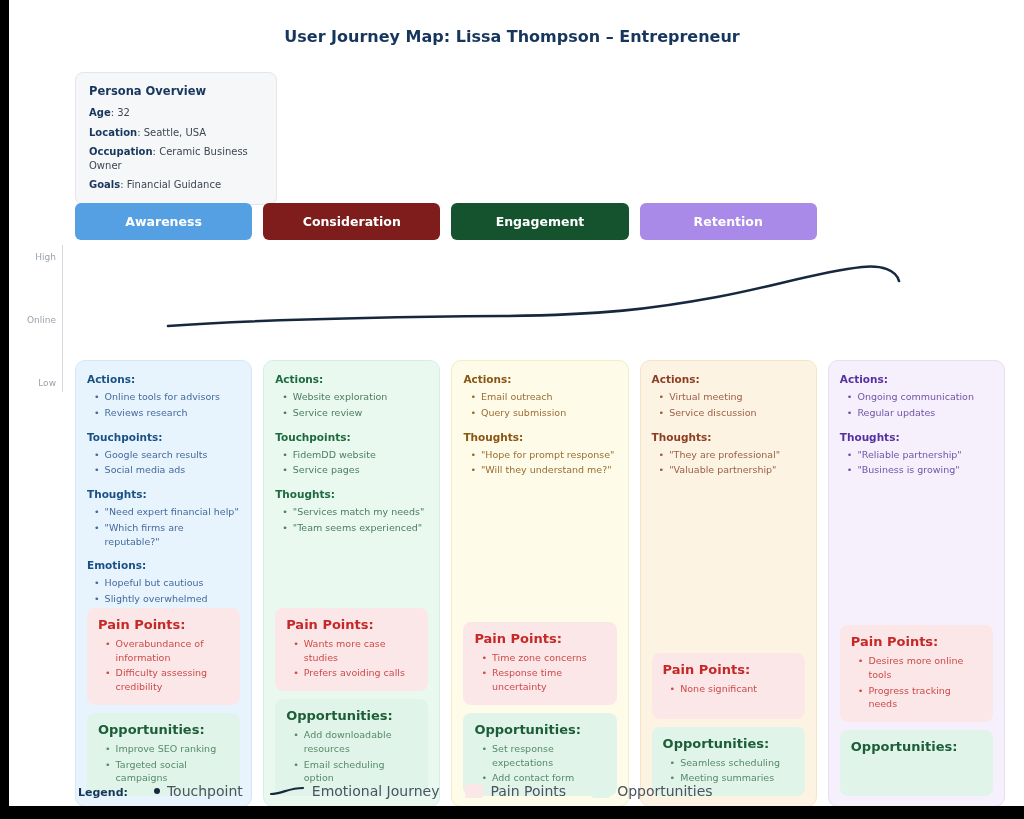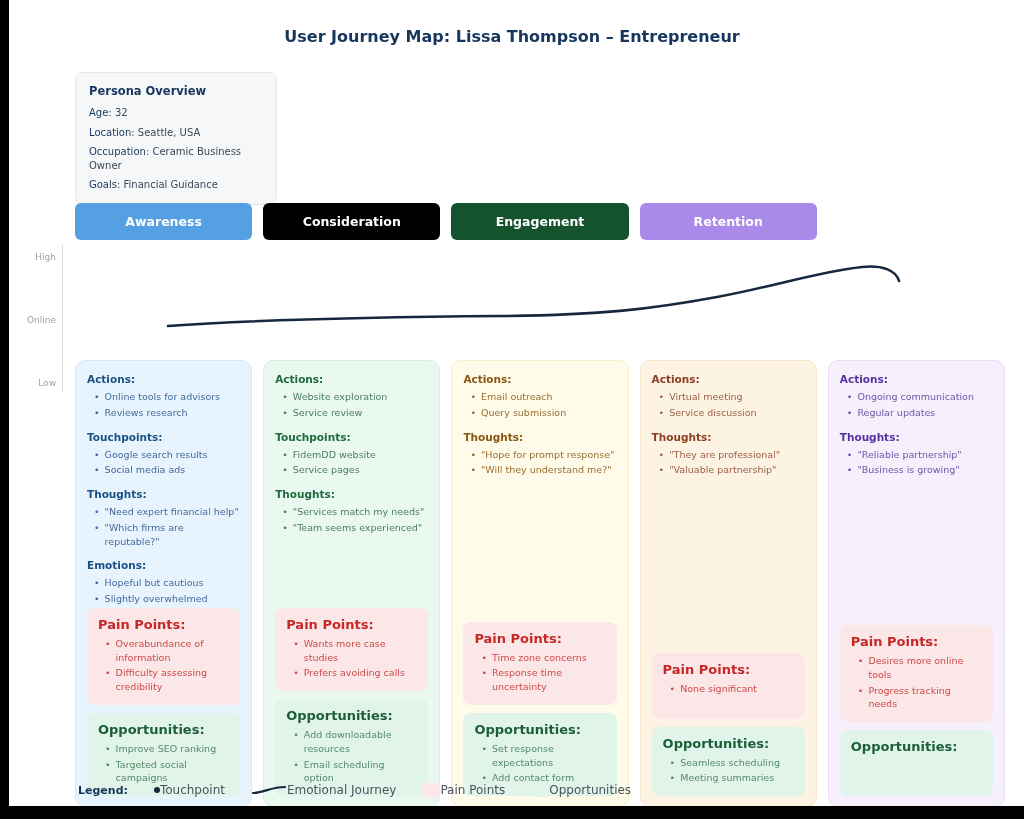--- a/index.html
+++ b/index.html
@@ -8,21 +8,21 @@
   .edge-left{position:absolute;left:0;top:0;width:9px;height:819px;background:#000;}
   .edge-bottom{position:absolute;left:0;top:806px;width:1024px;height:13px;background:#000;}
 
   .title{position:absolute;left:9px;top:16px;width:1006px;text-align:center;
          font-size:16px;font-weight:bold;}
 
   .persona{position:absolute;left:75px;top:72px;width:202px;box-sizing:border-box;
            background:#f6f7f9;border:1px solid #e3e6ea;border-radius:8px;padding:11px 13px 12px;}
   .persona-title{font-size:11.5px;font-weight:bold;margin-bottom:8px;}
   .p-row{font-size:10px;color:#3d4754;margin-top:6px;line-height:1.35;}
-  .p-row b{font-weight:normal;}
+  .p-row b{font-weight:bold;}
 
   .stages-header{position:absolute;left:75px;top:203px;width:930px;display:grid;
                  grid-template-columns:repeat(5,1fr);gap:11px;}
   .stage-btn{height:37px;border-radius:6px;color:#ffffff;font-weight:bold;font-size:12.5px;
              display:flex;align-items:center;justify-content:center;}
 
   .axis-line{position:absolute;left:62px;top:245px;width:1px;height:147px;background:#d4d8dd;}
   .axis-label{position:absolute;left:10px;width:46px;text-align:right;font-size:9px;color:#9aa3ad;}
   .curve-svg{position:absolute;left:62px;top:245px;}
 
@@ -35,21 +35,21 @@
   ul.items{list-style:none;margin:0;padding:0 0 0 7px;}
   ul.items li{font-size:9.5px;line-height:1.45;margin:2px 0;display:flex;gap:5px;}
   ul.items .dot{flex:0 0 auto;}
   .subbox{box-sizing:border-box;border-radius:8px;padding:9px 11px;min-height:66px;}
   .subbox.pain{margin-top:auto;}
   .subbox.opps{margin-top:8px;}
   .sub-heading{font-size:13px;font-weight:bold;margin-bottom:5px;}
 
   .legend{position:absolute;left:78px;top:783px;display:flex;align-items:flex-end;gap:26px;}
   .legend-label{font-size:11px;font-weight:bold;}
-  .legend-item{display:flex;align-items:center;font-size:12px;color:#4a5360;}
+  .legend-item{display:flex;align-items:center;gap:7px;font-size:14px;color:#4a5360;}
   .legend-dot{width:6px;height:6px;border-radius:50%;}
   .legend-swatch{width:18px;height:14px;border-radius:2px;}
 </style>
 </head>
 <body>
 
 <div class="page">
   <div class="edge-left"></div>
 
   <h1 class="title" style="color: rgb(23, 54, 93);">User Journey Map: Lissa Thompson – Entrepreneur</h1>
@@ -57,21 +57,21 @@
   <div class="persona">
     <div class="persona-title" style="color: rgb(23, 54, 93);">Persona Overview</div>
     <div class="p-row"><b style="color: rgb(23, 54, 93);">Age</b><span>: </span><span>32</span></div>
     <div class="p-row"><b style="color: rgb(23, 54, 93);">Location</b><span>: </span><span>Seattle, USA</span></div>
     <div class="p-row"><b style="color: rgb(23, 54, 93);">Occupation</b><span>: </span><span>Ceramic Business Owner</span></div>
     <div class="p-row"><b style="color: rgb(23, 54, 93);">Goals</b><span>: </span><span>Financial Guidance</span></div>
   </div>
 
   <div class="stages-header">
       <div class="stage-btn" style="background: rgb(85, 159, 227);">Awareness</div>
-      <div class="stage-btn" style="background: #000000;">Consideration</div>
+      <div class="stage-btn" style="background: #7f1d1d;">Consideration</div>
       <div class="stage-btn" style="background: #14532d;">Engagement</div>
       <div class="stage-btn" style="background: rgb(169, 138, 233);">Retention</div>
     </div>
 
   <div class="axis-line"></div>
   <div class="axis-label" style="top:252px">High</div>
   <div class="axis-label" style="top:315px">Online</div>
   <div class="axis-label" style="top:378px">Low</div>
 
   <svg class="curve-svg" width="946" height="150" viewBox="0 0 946 150">

